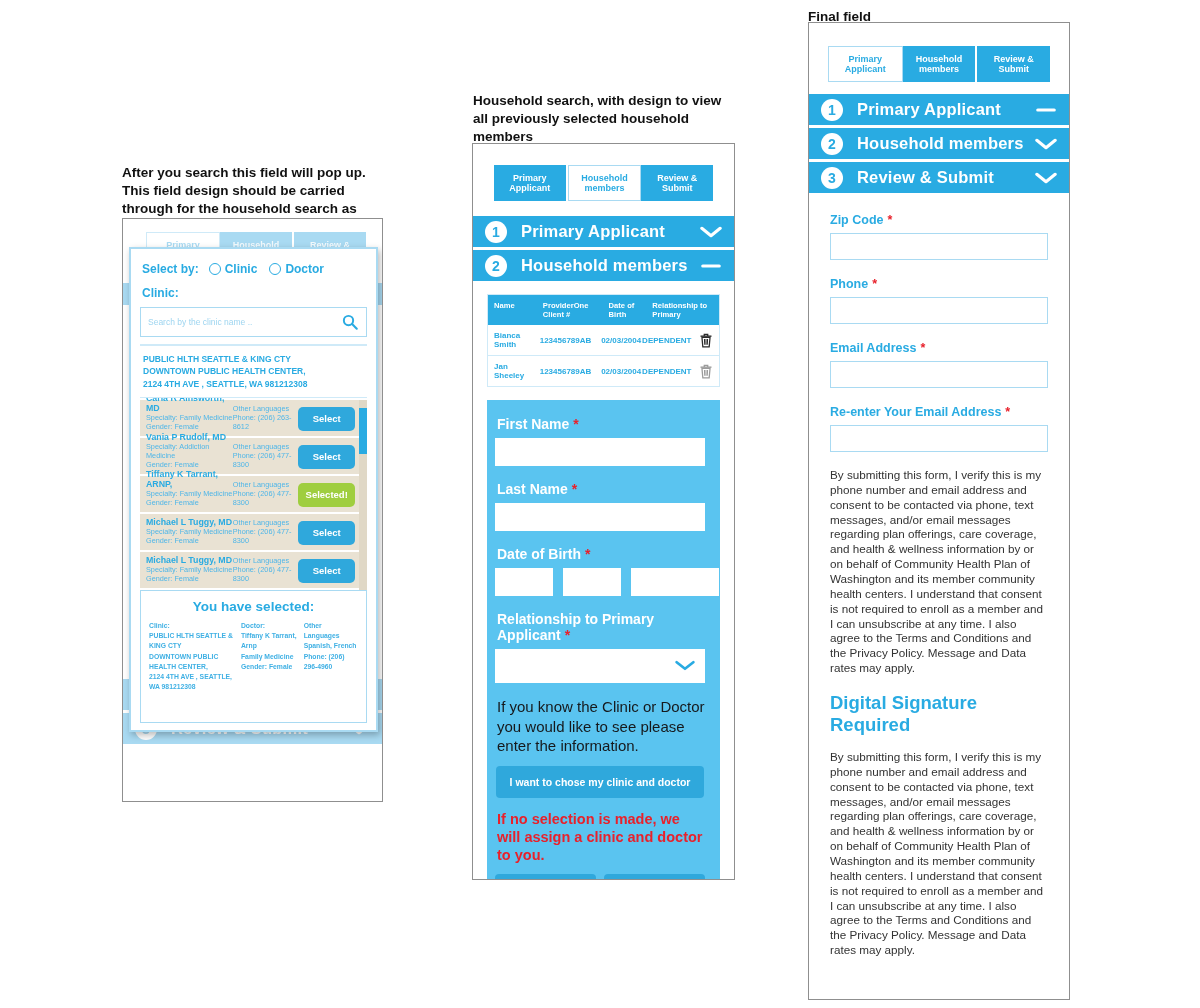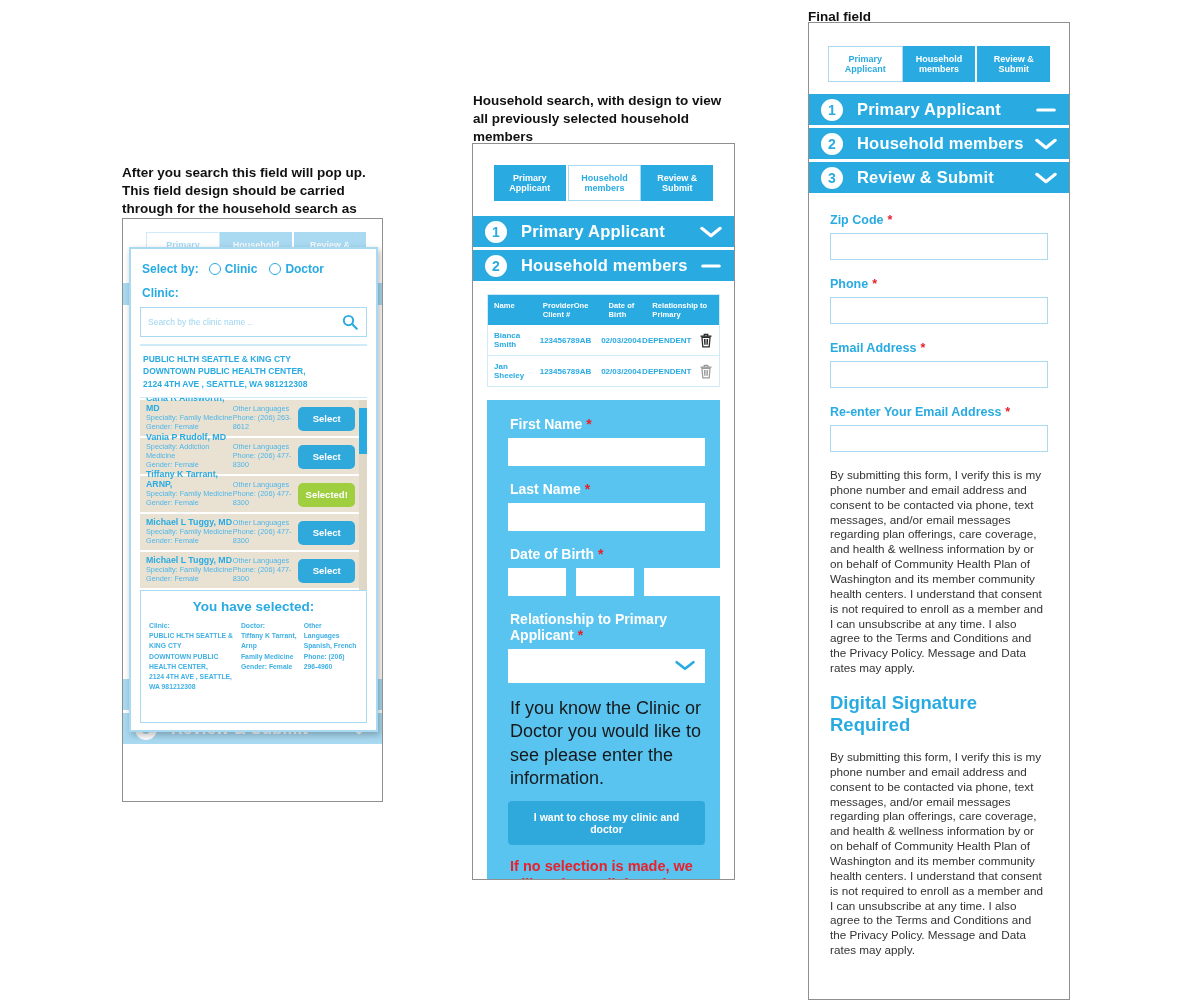--- a/index.html
+++ b/index.html
@@ -102,32 +102,32 @@
   .hh-head { display:flex; background:#29ABE2; color:#fff; font-size:7.6px; font-weight:bold;
              padding:6px 6px; }
   .hh-row { display:flex; align-items:center; color:#29ABE2; font-size:8px; font-weight:bold;
             padding:6px 6px; border-bottom:1px solid #CFEAF8; background:#fff; }
   .hh-row:last-child { border-bottom:none; }
   .hc1 { width:58px; } .hc2 { width:78px; } .hc3 { width:52px; } .hc4 { width:72px; }
   .hc5 { width:18px; display:flex; justify-content:flex-end; }
   .trash { width:14px; height:15px; cursor:pointer; }
   .trash.dark { color:#2b2b2b; } .trash.gray { color:#9b9b9b; }
 
-  .member-form { background:#5AC4F0; margin:13px 14px 0 14px; padding:13px 15px 13px 21px; }
+  .member-form { background:#5AC4F0; margin:13px 14px 0 14px; padding:13px 15px 13px 8px; }
   .f-label { color:#fff; font-size:14px; font-weight:bold; margin:3px 0 6px 2px; }
   .f-label .req, .f-label-b .req { color:#E8212B; margin-left:4px; }
   .t-input { width:100%; height:28px; border:none; background:#fff; display:block;
              font-family:"Liberation Sans", sans-serif; font-size:12px; padding:0 6px; }
   .gap { height:12px; }
   .dob-row { display:flex; gap:10px; }
   .dob-row .t-input.s { width:58px; } .dob-row .t-input.m { width:58px; } .dob-row .t-input.l { width:88px; }
   .select-wrap { position:relative; }
   .select-wrap .t-input { height:34px; }
   .select-wrap .chev { position:absolute; right:10px; top:11px; width:20px; height:11px; color:#29ABE2; }
-  .hint { color:#16191c; font-size:18px; line-height:1.3; margin:14px 0 10px 2px; }
+  .hint { color:#16191c; font-size:15px; line-height:1.3; margin:14px 0 10px 2px; }
   .choose-btn { display:block; margin:0 auto; background:#2FA8DC; color:#fff; border:none; border-radius:4px;
                 font-family:"Liberation Sans", sans-serif; font-size:10.5px; font-weight:bold;
                 padding:10px 14px; cursor:pointer; }
   .warning { color:#E8212B; font-size:14.5px; font-weight:bold; line-height:1.25; margin:12px 0 10px 2px; }
   .btn-row { display:flex; justify-content:space-between; margin-top:4px; }
   .sm-btn { background:#2FA8DC; color:#fff; border:none; border-radius:4px;
             font-family:"Liberation Sans", sans-serif; font-size:10px; font-weight:bold;
             width:48%; height:34px; cursor:pointer; }
 
   

